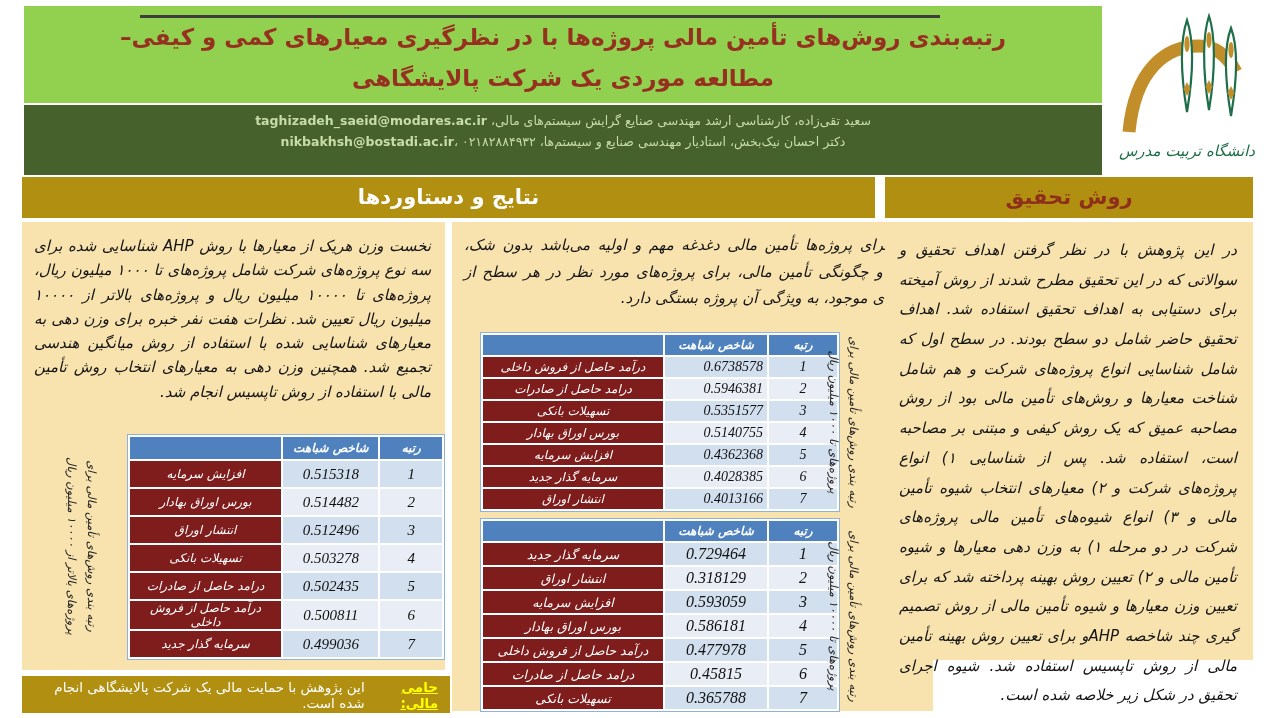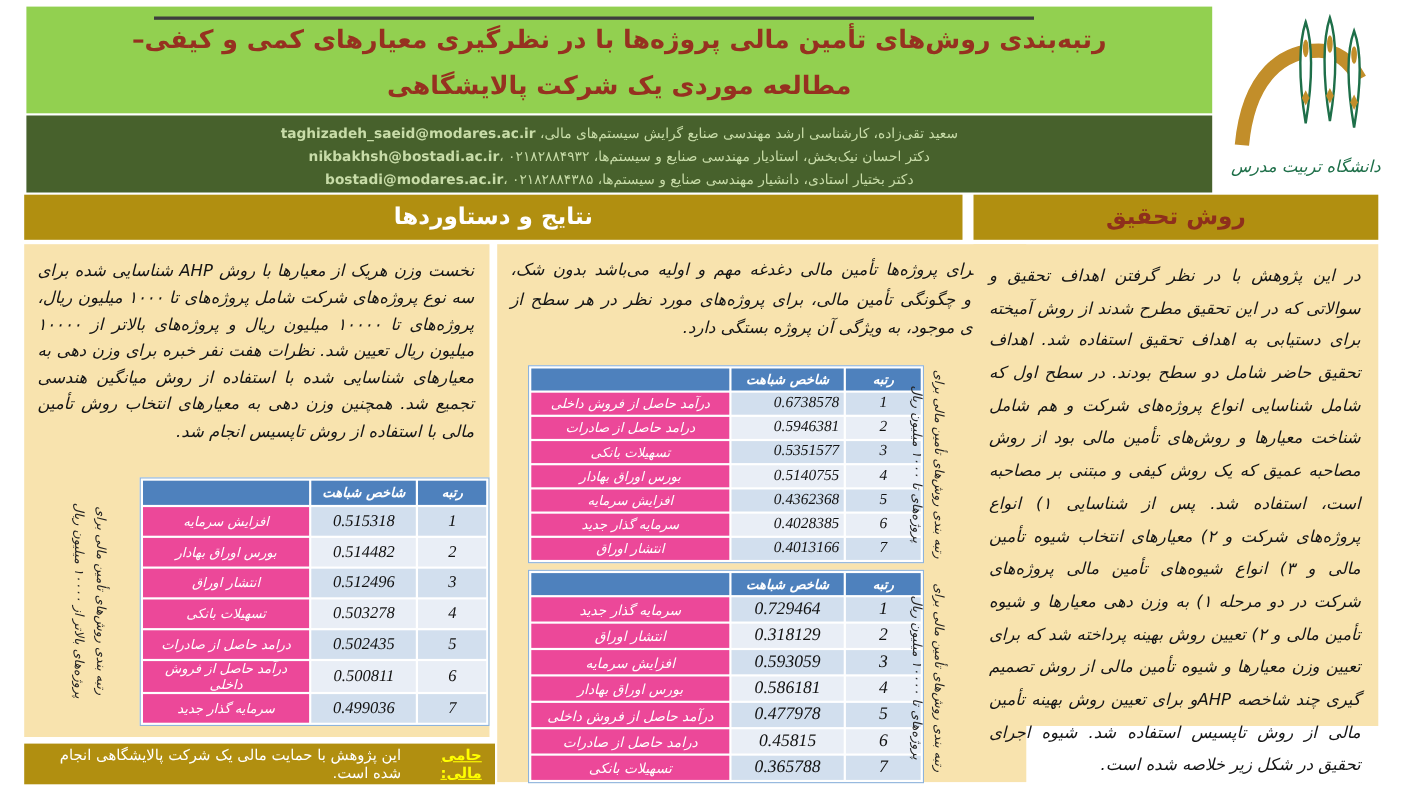--- a/index.html
+++ b/index.html
@@ -32,21 +32,21 @@
   .par-left{padding:12px 14px 0 12px;font-size:15px;line-height:1.62;}
   .par-mid{padding:10px 14px 0 12px;font-size:15px;line-height:1.78;}
   .par-right{padding:14px 16px 0 14px;font-size:15px;line-height:1.98;}
 
   
   table.rank-table{border-collapse:separate;border-spacing:2px;background:#ffffff;
                    border:1px solid #8DB3DC;direction:rtl;position:absolute;}
   table.rank-table th{background:#4E81BD;color:#ffffff;font-weight:bold;font-size:12px;padding:1px 6px;}
   table.rank-table td{padding:0 4px;}
   td.rank,td.val{text-align:center;font-family:"Liberation Serif","DejaVu Serif",serif;color:#111111;}
-  td.method{background:#ec4899;color:#ffffff;font-size:12px;text-align:center;}
+  td.method{background:#7f1d1d;color:#ffffff;font-size:12px;text-align:center;}
   tbody tr:nth-of-type(odd) td.plain{background:#D2DFEE;}
   tbody tr:nth-of-type(even) td.plain{background:#E9EEF6;}
 
   .tbl-left{left:105px;top:212px;}
   .tbl-left th{height:20px;}
   .tbl-left td{height:26px;}
   .tbl-left td.rank{width:58px;font-size:15px;}
   .tbl-left td.val{width:92px;font-size:15px;}
   .tbl-left td.method{width:158px;}
 
@@ -91,21 +91,20 @@
     <div>مطالعه موردی یک شرکت پالایشگاهی</div>
   </div>
   <div class="title-topline"></div>
 
   <div class="authors-band">
 
       <div class="author-line"><span>سعید تقی‌زاده، کارشناسی ارشد مهندسی صنایع گرایش سیستم‌های مالی، </span><span class="email">taghizadeh_saeid@modares.ac.ir</span><span></span></div>
 
       <div class="author-line"><span>دکتر احسان نیک‌بخش، استادیار مهندسی صنایع و سیستم‌ها، </span><span class="email">nikbakhsh@bostadi.ac.ir</span><span>، ۰۲۱۸۲۸۸۴۹۳۲</span></div>
 
-      <div class="author-line"><span>دکتر بختیار استادی، دانشیار مهندسی صنایع و سیستم‌ها، </span><span class="email">bostadi@modares.ac.ir</span><span>، ۰۲۱۸۲۸۸۴۳۸۵</span></div>
     </div>
 
   <div class="logo-wrap">
     <svg width="145" height="170" viewBox="0 0 145 170">
       <path d="M14 128 C 20 64 52 42 84 42 C 101 42 113 53 121 68" stroke="#C28E2A" stroke-width="13" fill="none"></path>
       <g stroke="#1E6F49" stroke-width="2.2" fill="#ffffff">
         <path d="M72 16 C 78 34 79 66 72 108 C 65 66 66 34 72 16 Z"></path>
         <path d="M94 12 C 100 30 101 64 94 106 C 87 64 88 30 94 12 Z"></path>
         <path d="M116 24 C 122 40 123 70 116 112 C 109 70 110 40 116 24 Z"></path>
       </g>

